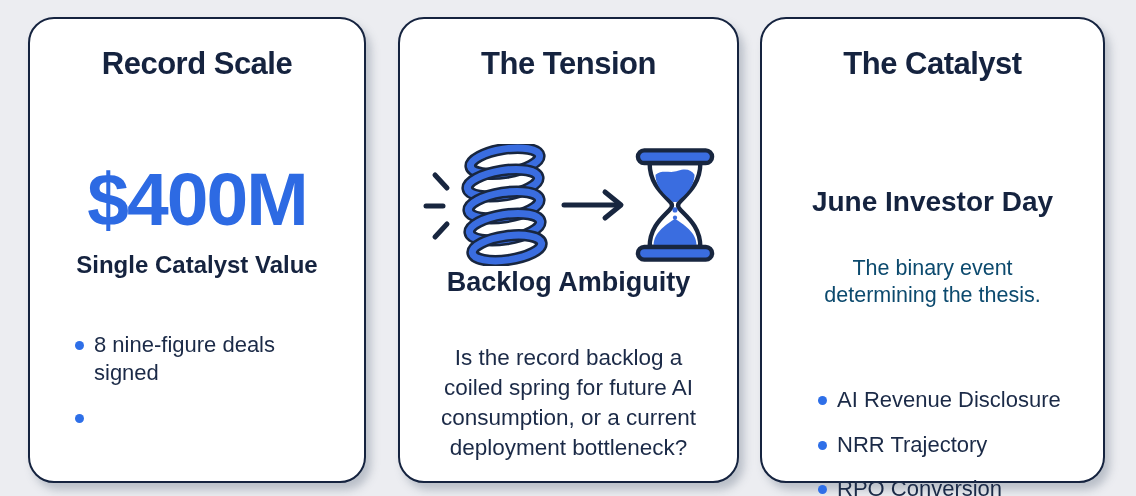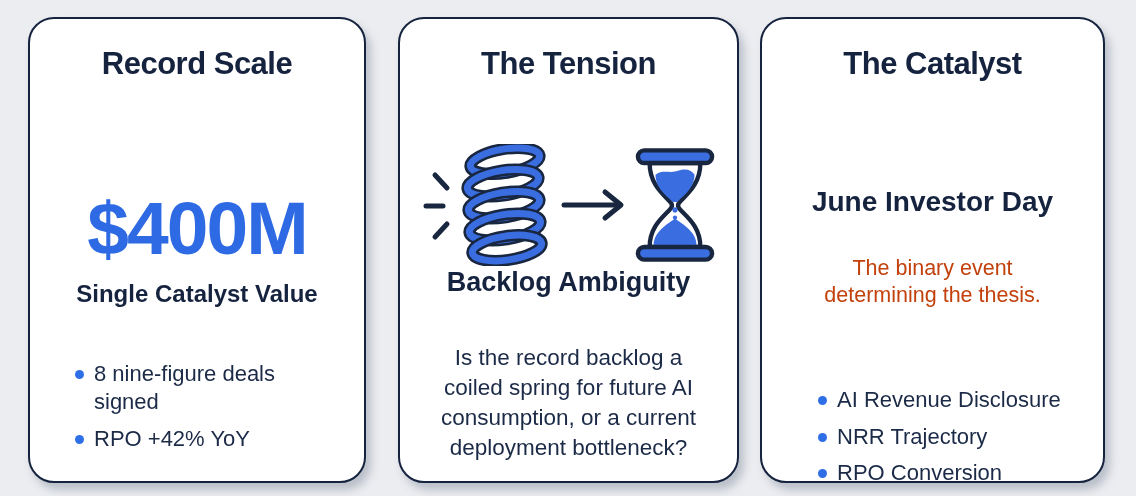--- a/index.html
+++ b/index.html
@@ -23,33 +23,33 @@
   .card-1{left:28px;width:338px;}
   .card-2{left:398px;width:341px;}
   .card-3{left:760px;width:345px;}
   .card-title{
     margin-top:27px;
     font-size:31px;font-weight:700;letter-spacing:-0.5px;
     color:#15233f;
   }
   
   .metric-value{
-    margin-top:83px;
+    margin-top:54px;
     font-size:75px;font-weight:800;line-height:1;
     letter-spacing:-2px;
     color:#2d6ae3;
   }
   .metric-label{
     margin-top:14px;
     font-size:24px;font-weight:700;
   }
   .bullet-list{
     list-style:none;margin:0;padding:0;
     width:100%;box-sizing:border-box;
-    display:flex;flex-direction:column;gap:8px;
+    display:flex;flex-direction:column;gap:16px;
   }
   .card-1 .bullet-list{margin-top:52px;padding-left:45px;}
   .card-3 .bullet-list{margin-top:56px;padding-left:56px;}
   .bullet-item{display:flex;align-items:flex-start;font-size:22px;line-height:1.3;}
   .bullet-dot{
     flex:none;width:9px;height:9px;border-radius:50%;
     background:#2e6fe8;margin:10px 10px 0 0;
   }
   .bullet-text{white-space:pre-line;color:#1b2a47;}
   
@@ -64,40 +64,39 @@
   .body-text{
     margin-top:18px;
     font-size:22.5px;line-height:1.34;text-align:center;
     white-space:pre-line;color:#1b2a47;
   }
   
   .card-3 .section-heading{margin-top:78px;font-size:28px;}
   .sub-text{
     margin-top:9px;
     font-size:21.5px;line-height:1.25;text-align:center;
-    white-space:pre-line;color:#c2410c;
+    white-space:pre-line;color:#0c4a6e;
   }
   svg{display:block;}
 </style>
 </head>
 <body>
 
 <section class="card card-1">
   <h2 class="card-title">Record Scale</h2>
   <div class="metric-value">$400M</div>
   <div class="metric-label">Single Catalyst Value</div>
   <ul class="bullet-list">
     <li class="bullet-item">
       <span class="bullet-dot"></span>
       <span class="bullet-text">8 nine-figure deals
 signed</span>
     </li>
     <li class="bullet-item">
       <span class="bullet-dot"></span>
-      <span class="bullet-text">RPO +42% YoY</span>
     </li>
   </ul>
 </section>
 
 <section class="card card-2">
   <h2 class="card-title">The Tension</h2>
 
   <div class="illustration">
 
     <svg width="130" height="122" viewBox="0 0 130 122">

